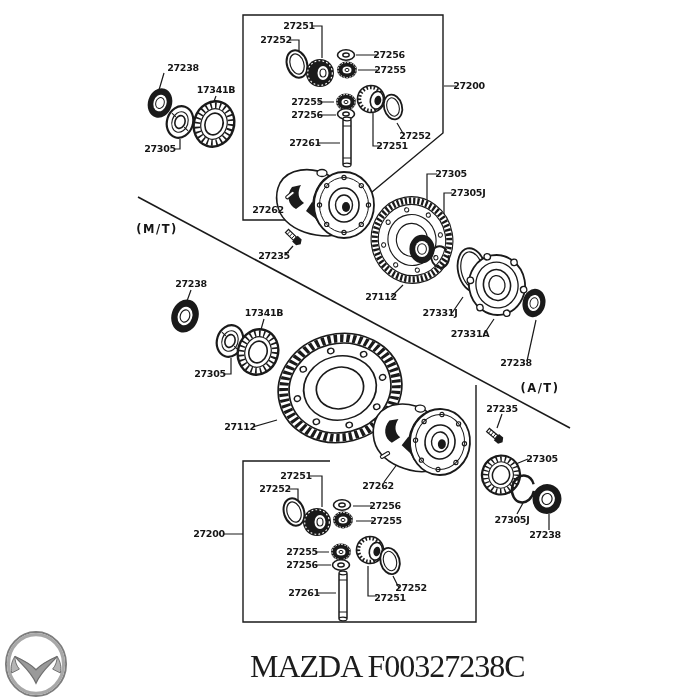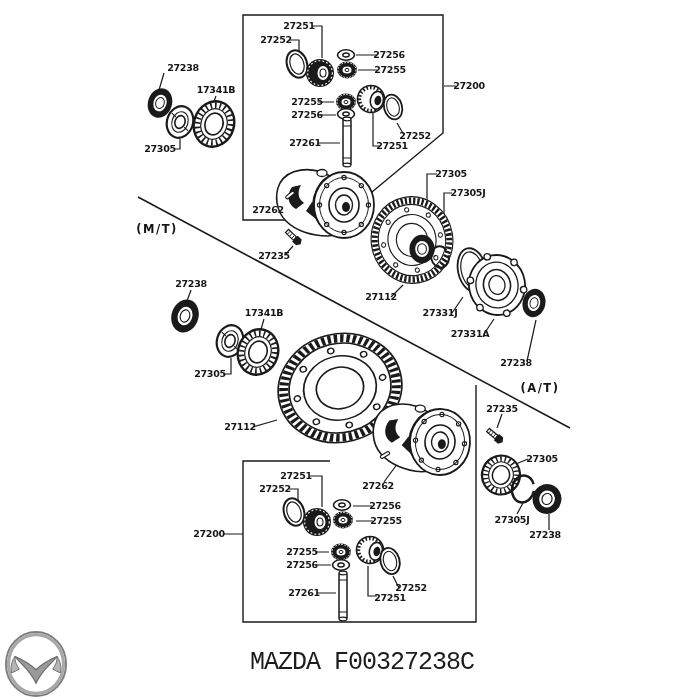--- a/index.html
+++ b/index.html
@@ -2,22 +2,22 @@
 <html><head>
 <meta charset="utf-8">
 <style>
   html,body{margin:0;padding:0;background:#fff;}
   .stage{position:relative;width:700px;height:700px;background:#fff;overflow:hidden;
          font-family:"DejaVu Sans",sans-serif;}
   svg text{font-family:"DejaVu Sans",sans-serif;}
   .pl{font-size:9.5px;font-weight:bold;fill:#151515;letter-spacing:-0.3px;}
   .sl{font-size:11.5px;font-weight:bold;fill:#151515;letter-spacing:1.5px;}
   .footer-caption{position:absolute;left:250px;top:648px;
-      font-family:Liberation Mono, monospace;
-      font-size:25px;letter-spacing:-1px;color:#1c1c1c;white-space:nowrap;}
+      font-family:Liberation Serif, serif;
+      font-size:32px;letter-spacing:-1px;color:#1c1c1c;white-space:nowrap;}
   .logo-wrap{position:absolute;left:4px;top:629px;}
 </style>
 </head>
 <body>
 
 <div class="stage">
 
 <svg width="700" height="630" viewBox="0 0 700 630">
   <defs>
     <g id="g-seal">

